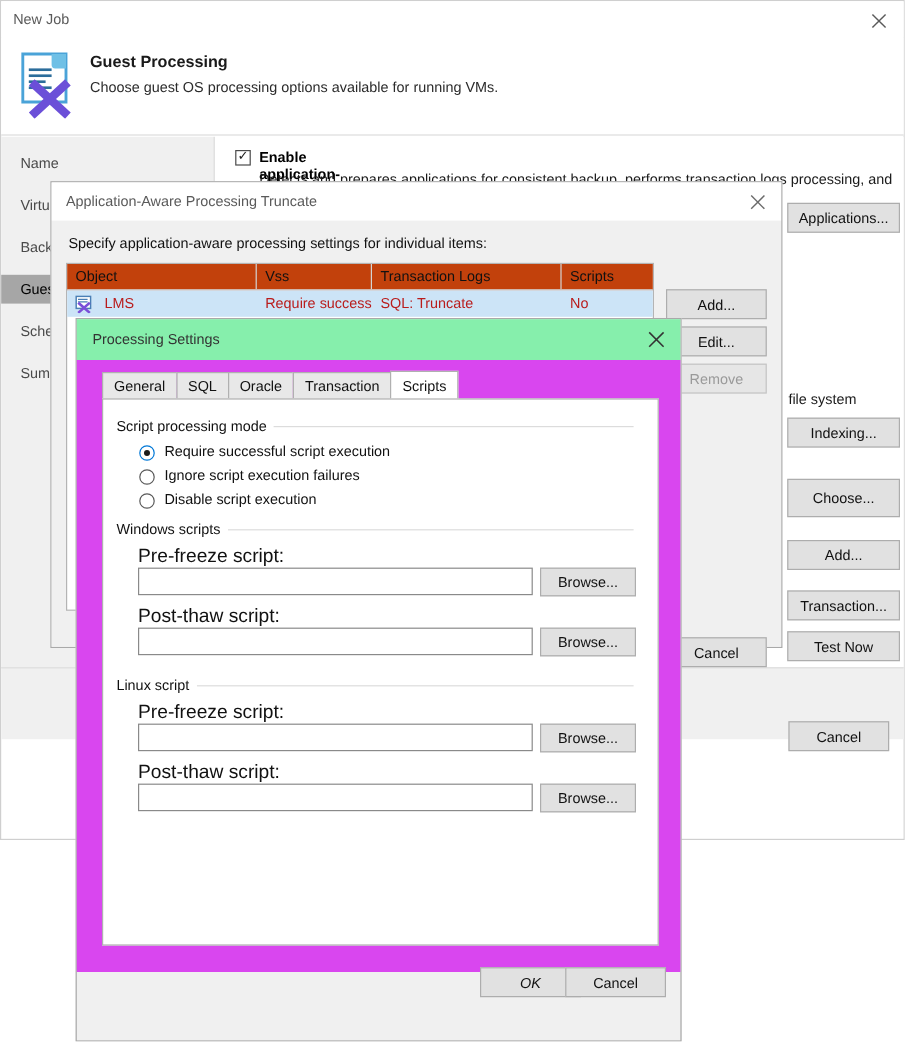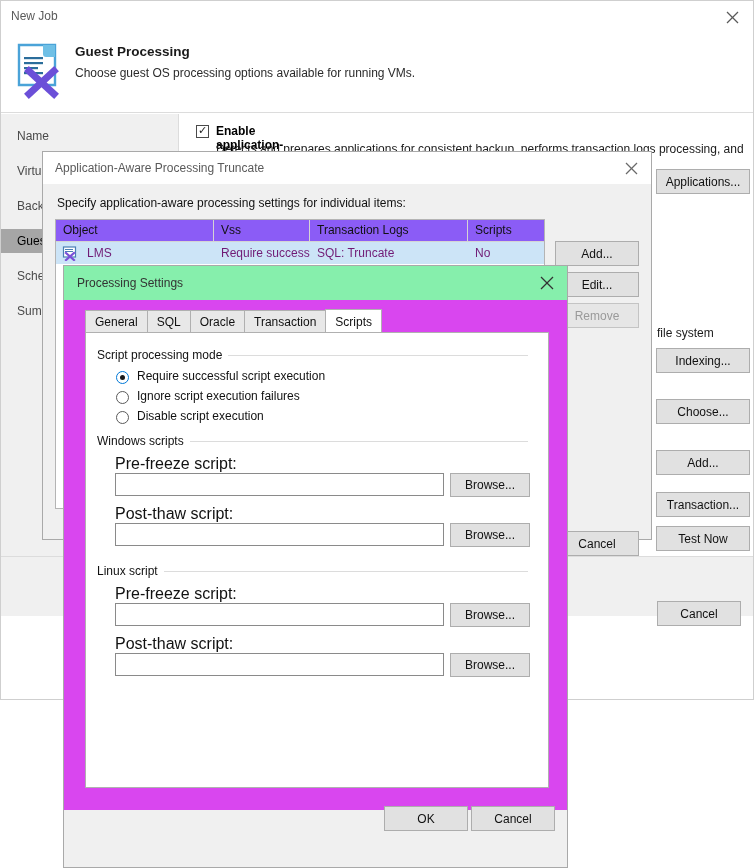--- a/index.html
+++ b/index.html
@@ -120,34 +120,34 @@
   }
   .aap-body { position: absolute; left: 0; top: 32px; width: 608px; height: 355px; background: #f0f0f0; }
   .aap-instruction { position: absolute; left: 14px; top: 12px; font-size: 12px; color: #111; }
 
   .grid {
     position: absolute; left: 12px; top: 35px; width: 490px; height: 290px;
     background: #ffffff; border: 1px solid #b4b4b4;
   }
   .grid-head {
     position: absolute; left: 0; top: 0; width: 488px; height: 22px;
-    background: #8b5cf6; border-bottom: 1px solid #d4d4d4;
+    background: #c2410c; border-bottom: 1px solid #d4d4d4;
   }
   .grid-head .cell {
     position: absolute; top: 0; height: 21px; line-height: 21px;
     font-size: 12px; color: #111; padding-left: 7px;
     border-right: 1px solid #d4d4d4;
   }
   .grid-row {
     position: absolute; left: 0; top: 22px; width: 488px; height: 22px;
     background: #cce4f7;
   }
   .grid-row .cell {
     position: absolute; top: 0; height: 22px; line-height: 22px;
-    font-size: 12px; color: #701a75; padding-left: 7px;
+    font-size: 12px; color: #b91c1c; padding-left: 7px;
   }
   .row-icon { position: absolute; left: 6px; top: 3px; width: 16px; height: 16px; }
 
   
   .ps {
     position: absolute; left: 63px; top: 265px; width: 505px; height: 603px;
     background: #f0f0f0; border: 1px solid #a9a9a9;
   }
   .ps-titlebar { position: absolute; left: 0; top: 0; width: 503px; height: 34px; background: #86efac; }
   .ps-title { position: absolute; left: 13px; top: 10px; font-size: 12px; color: #333; }
@@ -251,21 +251,21 @@
       <div class="chk-row">
         <div class="chk-box"></div>
         <div class="chk-label">Enable application-aware processing</div>
         <div class="chk-desc">Detects and prepares applications for consistent backup, performs transaction logs processing, and</div>
       </div>
 
       <div class="side-text" style="left:477px; top:212px;">file system</div>
 
       <button class="btn" style="position:absolute; left:476px; top:55px; width:94px; height:25px;">Applications...</button>
       <button class="btn" style="position:absolute; left:476px; top:234px; width:94px; height:25px;">Indexing...</button>
-      <button class="btn" style="position:absolute; left:476px; top:285px; width:94px; height:25px;">Choose...</button>
+      <button class="btn" style="position:absolute; left:476px; top:285px; width:94px; height:32px;">Choose...</button>
       <button class="btn" style="position:absolute; left:476px; top:336px; width:94px; height:25px;">Add...</button>
       <button class="btn" style="position:absolute; left:476px; top:378px; width:94px; height:25px;">Transaction...</button>
       <button class="btn" style="position:absolute; left:476px; top:412px; width:94px; height:25px;">Test Now</button>
     </div>
 
     <div class="wiz-footer">
       <button class="btn" style="position:absolute; left:656px; top:44px; width:84px; height:25px;">Cancel</button>
     </div>
   </div>
 
@@ -369,18 +369,18 @@
 
         <div class="field-label" style="left:29px; top:252px;">Pre-freeze script:</div>
         <input class="textbox" style="left: 29px; top: 270px; width: 329px;" type="text" value="">
         <button class="btn browse-btn" style="left:364px; top:270px;">Browse...</button>
 
         <div class="field-label" style="left:29px; top:302px;">Post-thaw script:</div>
         <input class="textbox" style="left: 29px; top: 320px; width: 329px;" type="text" value="">
         <button class="btn browse-btn" style="left:364px; top:320px;">Browse...</button>
       </div>
 
-      <button class="btn ps-footer-btn" style="left:320px; top:506px;">OK</button>
+      <button class="btn ps-footer-btn" style="left:336px; top:506px;font-style:italic;">OK</button>
       <button class="btn ps-footer-btn" style="left:407px; top:506px;">Cancel</button>
     </div>
   </div>
 
 </div>
 
 </body></html>

